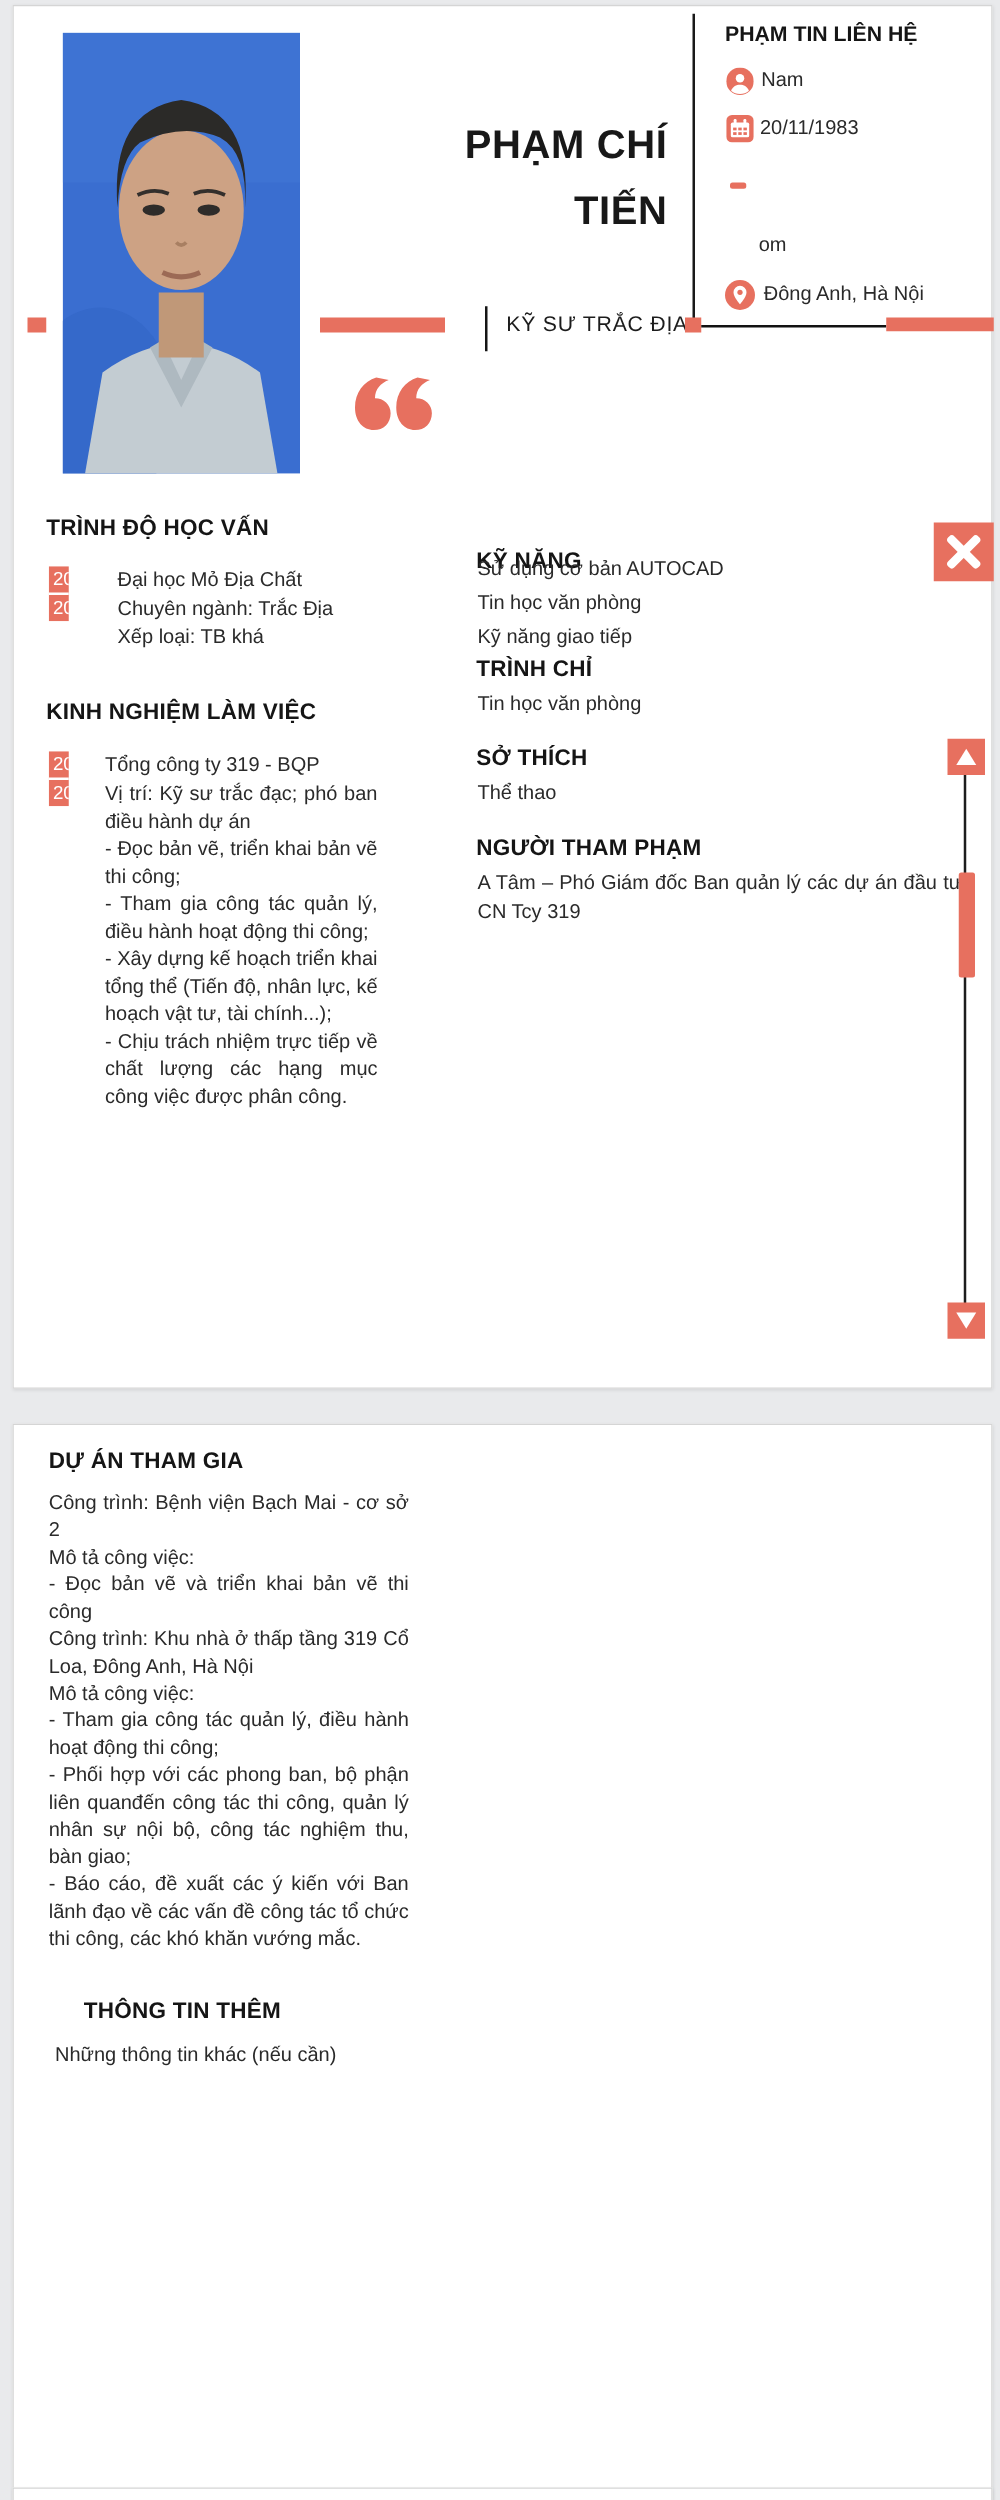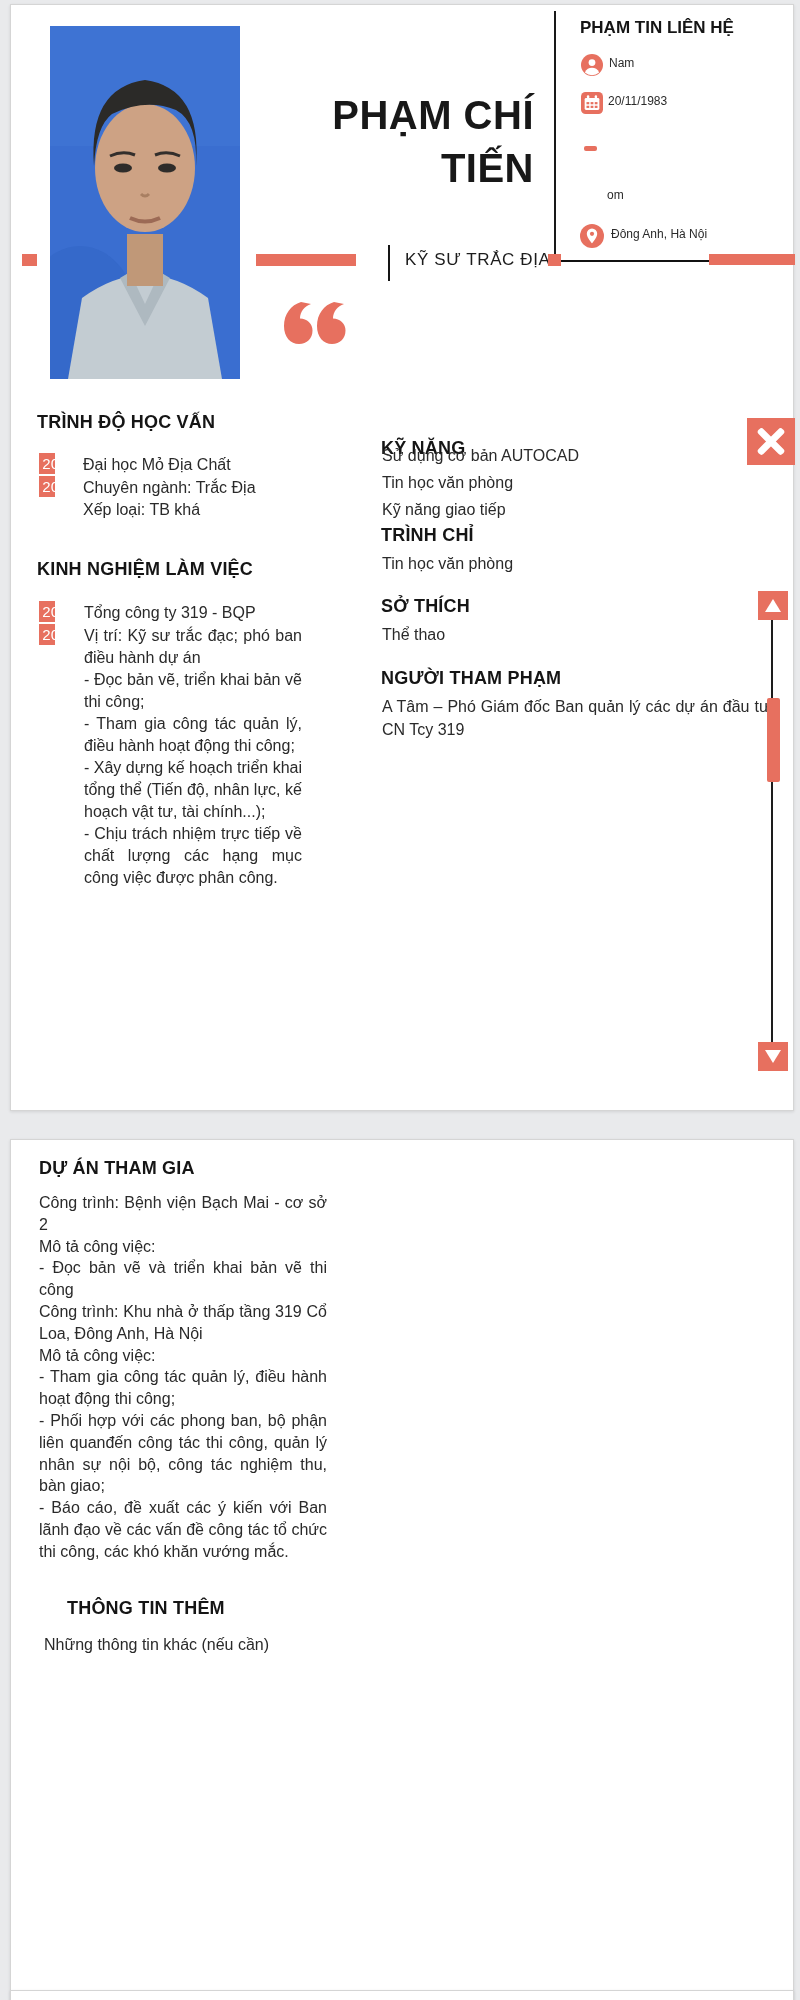--- a/index.html
+++ b/index.html
@@ -19,28 +19,28 @@
   .preline{white-space:pre-line;}
   .just{text-align:justify;}
   .heading{font-weight:bold;font-size:18px;color:#151515;letter-spacing:.2px;}
   .body-text{font-size:16px;line-height:22px;color:#2a2a2a;}
 
   
   #photo{left:39px;top:21px;width:190px;height:353px;overflow:hidden;}
 
   
   #name{left:230px;top:84px;width:293px;text-align:right;
-        font-size:40px;line-height:53px;font-weight:bold;color:#181818;letter-spacing:.5px;}
+        font-size:32px;line-height:53px;font-weight:bold;color:#181818;letter-spacing:.5px;}
 
   
   #contact-divider{left:543px;top:6px;width:2px;height:246px;background:#191919;}
   #contact{left:549px;top:0;width:245px;height:260px;}
   #contact .c-head{position:absolute;left:20px;top:13px;font-size:17px;font-weight:bold;color:#151515;}
   .c-icon{position:absolute;width:22px;height:22px;}
-  .c-label{position:absolute;font-size:12px;color:#2a2a2a;}
+  .c-label{position:absolute;font-size:16px;color:#2a2a2a;}
   #email-dash{position:absolute;left:24px;top:141px;width:13px;height:5px;border-radius:2px;}
 
   
   .red{background:var(--accent);}
   #sq-far-left{left:11px;top:249px;width:15px;height:12px;}
   #bar-left{left:245px;top:249px;width:100px;height:12px;}
   #title-vline{left:377px;top:240px;width:2px;height:36px;background:#151515;}
   #job-title{left:394px;top:245px;font-size:17px;font-weight:normal;letter-spacing:.6px;color:#1c1c1c;}
   #sq-mid{left:537px;top:249px;width:13px;height:12px;}
   #title-hline{left:550px;top:255px;width:148px;height:2px;background:#111;}
@@ -52,21 +52,21 @@
 
   
   .yearbox{width:16px;overflow:hidden;}
   .yr{display:block;width:40px;height:21px;line-height:21px;text-align:center;
       color:#fff;font-size:15px;background:var(--accent);}
   .yearbox .yr:first-child{border-bottom:2px solid #fff;}
 
   
   #edu-heading{left:26px;top:407px;}
   #edu-years{left:28px;top:448px;}
-  #edu-lines{left:72px;top:449px;width:214px;}
+  #edu-lines{left:83px;top:449px;width:214px;}
   #edu-lines div{line-height:22.5px;}
   #exp-heading{left:26px;top:554px;}
   #exp-years{left:28px;top:596px;}
   #exp-company{left:73px;top:597px;width:220px;}
   #exp-details{left:73px;top:620px;width:218px;}
 
   
   #skills-heading{left:370px;top:410px;margin-top:23px;}
   #skills-list{left:371px;top:437px;}
   #skills-list div{line-height:27px;}

